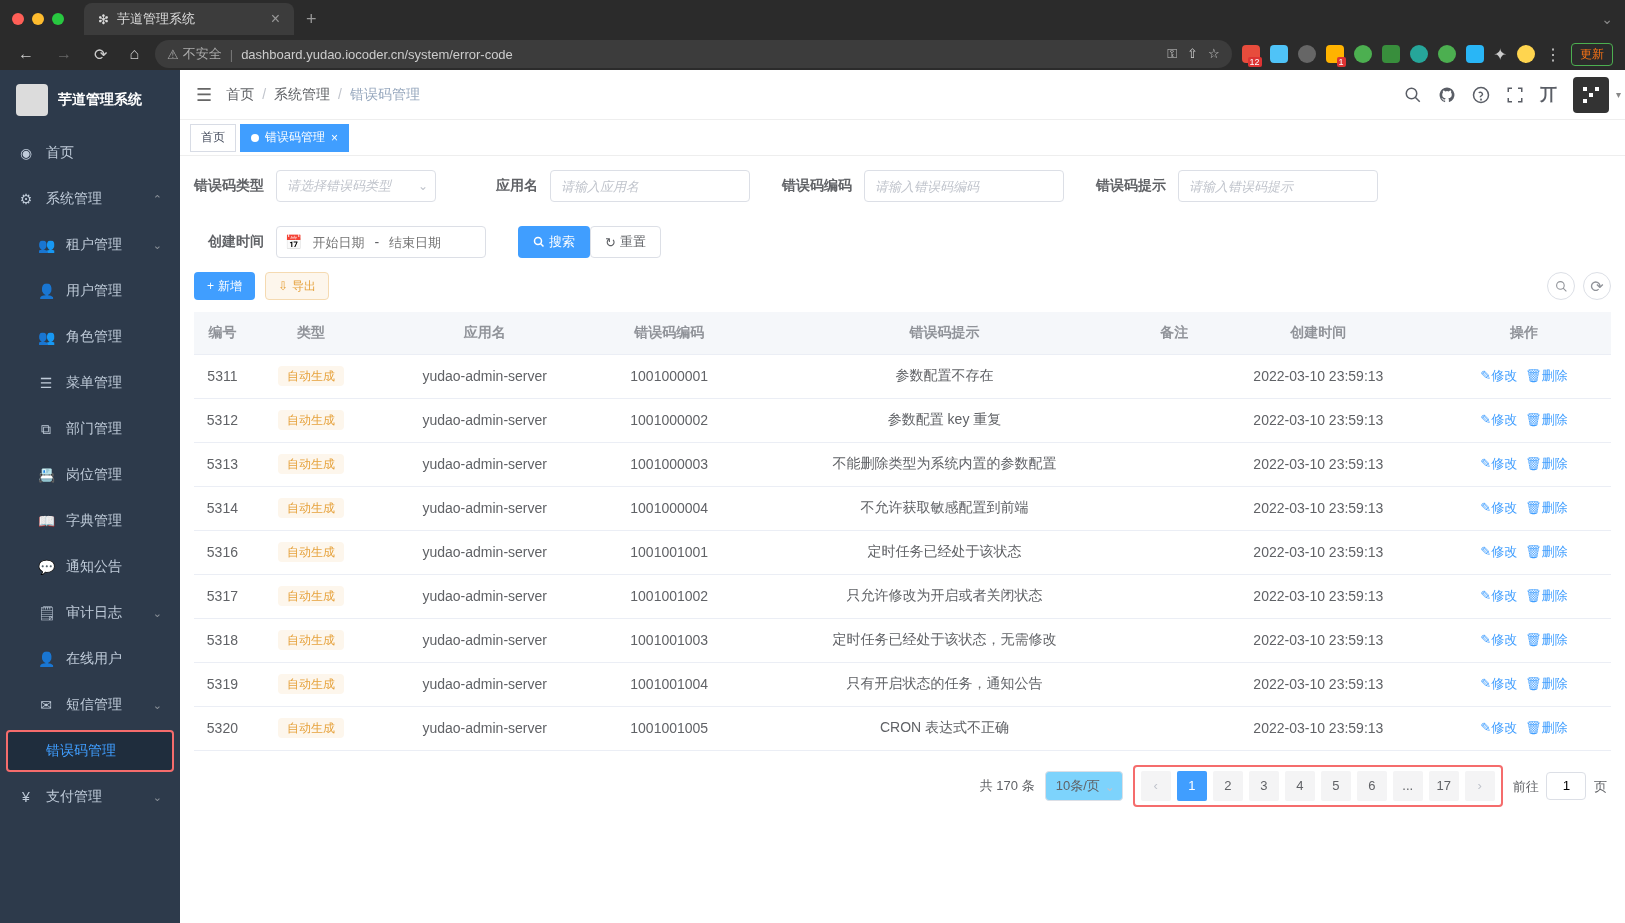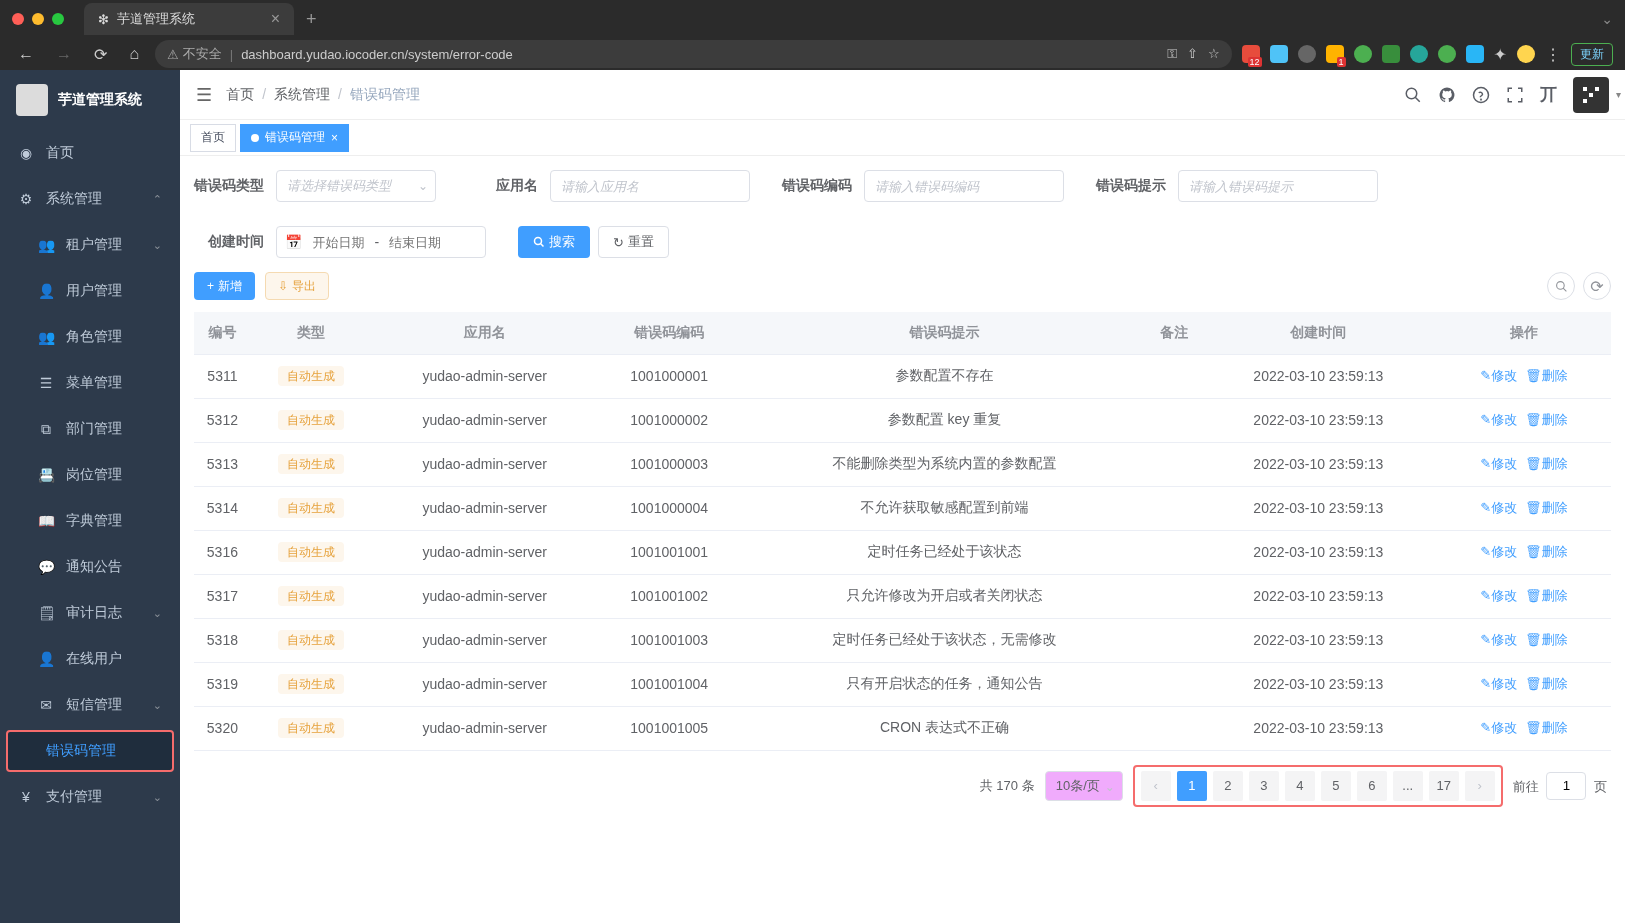--- a/index.html
+++ b/index.html
@@ -15,21 +15,21 @@
 .tab .close { margin-left:auto; color:#999; font-size:16px; cursor:pointer;}
 .new-tab { color:#999; font-size:18px; margin-left:12px; cursor:pointer;}
 .addr-bar { height:32px; display:flex; align-items:center; padding:0 12px; gap:10px; color:#ccc; }
 .nav-btn { color:#ccc; font-size:16px; padding:4px 6px;}
 .nav-btn.dim { color:#666;}
 .url-box { flex:1; background:#3c3c3c; height:28px; border-radius:14px; display:flex; align-items:center; padding:0 12px; gap:8px; font-size:13px;}
 .url-box .lock-warn { color:#aaa; display:flex; align-items:center; gap:4px;}
 .url-box .url-path { color:#ccc;}
 .toolbar-icons { display:flex; gap:10px; align-items:center; color:#bbb;}
 .ext-badge { width:18px; height:18px; border-radius:4px; display:inline-block;}
-.update-btn { border:1px solid #4caf50; color:#7dd3fc; padding:2px 8px; border-radius:4px; font-size:12px;}
+.update-btn { border:1px solid #4caf50; color:#f97316; padding:2px 8px; border-radius:4px; font-size:12px;}
 
 
 .app { display:flex; height:853px; background:#f0f2f5;}
 .sidebar { width:180px; background:#2d3a4b; color:#bfcbd9; height:100%; overflow-y:auto;}
 .logo-row { display:flex; align-items:center; padding:14px 16px; gap:10px;}
 .logo-img { width:32px; height:32px; background:#dcdcdc; border-radius:4px; display:inline-block;}
 .logo-txt { color:#fff; font-size:14px; font-weight:600;}
 .menu-item { display:flex; align-items:center; padding:0 18px; height:46px; gap:12px; font-size:14px; cursor:pointer; position:relative;}
 .menu-item.active { background:#1f2d3d; color:#409eff;}
 .menu-item.active.highlighted { border:2px solid #f56c6c; border-radius:4px; margin:2px 6px; padding:0 10px; height:42px;}
@@ -76,21 +76,21 @@
 .action-right { margin-left:auto; display:flex; gap:8px;}
 .circ-btn { width:28px; height:28px; border-radius:50%; border:1px solid #dcdfe6; display:flex; align-items:center; justify-content:center; color:#909399; cursor:pointer;}
 
 .table { width:100%; border-collapse:collapse; font-size:14px;}
 .table th { background:#f5f7fa; color:#909399; font-weight:600; height:42px; text-align:center; border-bottom:1px solid #ebeef5;}
 .table td { height:44px; text-align:center; color:#606266; border-bottom:1px solid #ebeef5;}
 .tag-warn { background:#fdf6ec; color:#e6a23c; padding:3px 9px; border-radius:4px; font-size:12px;}
 .link-btn { color:#409eff; font-size:13px; cursor:pointer; display:inline-flex; align-items:center; gap:2px; margin:0 4px;}
 
 .pagination { display:flex; align-items:center; justify-content:flex-end; padding:14px 4px 0; gap:10px; font-size:13px; color:#606266;}
-.page-sel { height:30px; border:1px solid #dcdfe6; border-radius:4px; padding:0 22px 0 10px; background:#f0abfc;}
+.page-sel { height:30px; border:1px solid #dcdfe6; border-radius:4px; padding:0 22px 0 10px; background:#7dd3fc;}
 .page-btns { display:flex; gap:6px; border:2px solid #f56c6c; padding:4px 6px; border-radius:4px;}
 .pg { min-width:30px; height:30px; background:#f4f4f5; color:#606266; display:flex; align-items:center; justify-content:center; border-radius:2px; cursor:pointer; font-weight:500;}
 .pg.active { background:#409eff; color:#fff;}
 .pg.arrow { color:#c0c4cc;}
 .jump input { width:40px; height:28px; border:1px solid #dcdfe6; border-radius:4px; text-align:center; margin:0 4px;}
 
 svg { display:block;}
 </style>
 </head>
 <body>
@@ -303,21 +303,21 @@
         </div>
         <div class="form-item">
           <span class="form-label">创建时间</span>
           <div class="date-range">
             <span class="cal-ic">📅</span>
             <input placeholder="开始日期" style="">
             <span>-</span>
             <input placeholder="结束日期" style="">
           </div>
         </div>
-        <div class="form-item" style="gap:8px">
+        <div class="form-item" style="gap:0">
           <button class="btn btn-primary">
               <svg width="12" height="12" viewBox="0 0 24 24" fill="none" stroke="currentColor" stroke-width="3">
                 <circle cx="10" cy="10" r="7"></circle>
                 <line x1="21" y1="21" x2="15" y2="15"></line>
               </svg>
               <span>搜索</span>
             </button>
           <button class="btn btn-default">↻ <span>重置</span></button>
         </div>
       </div>

